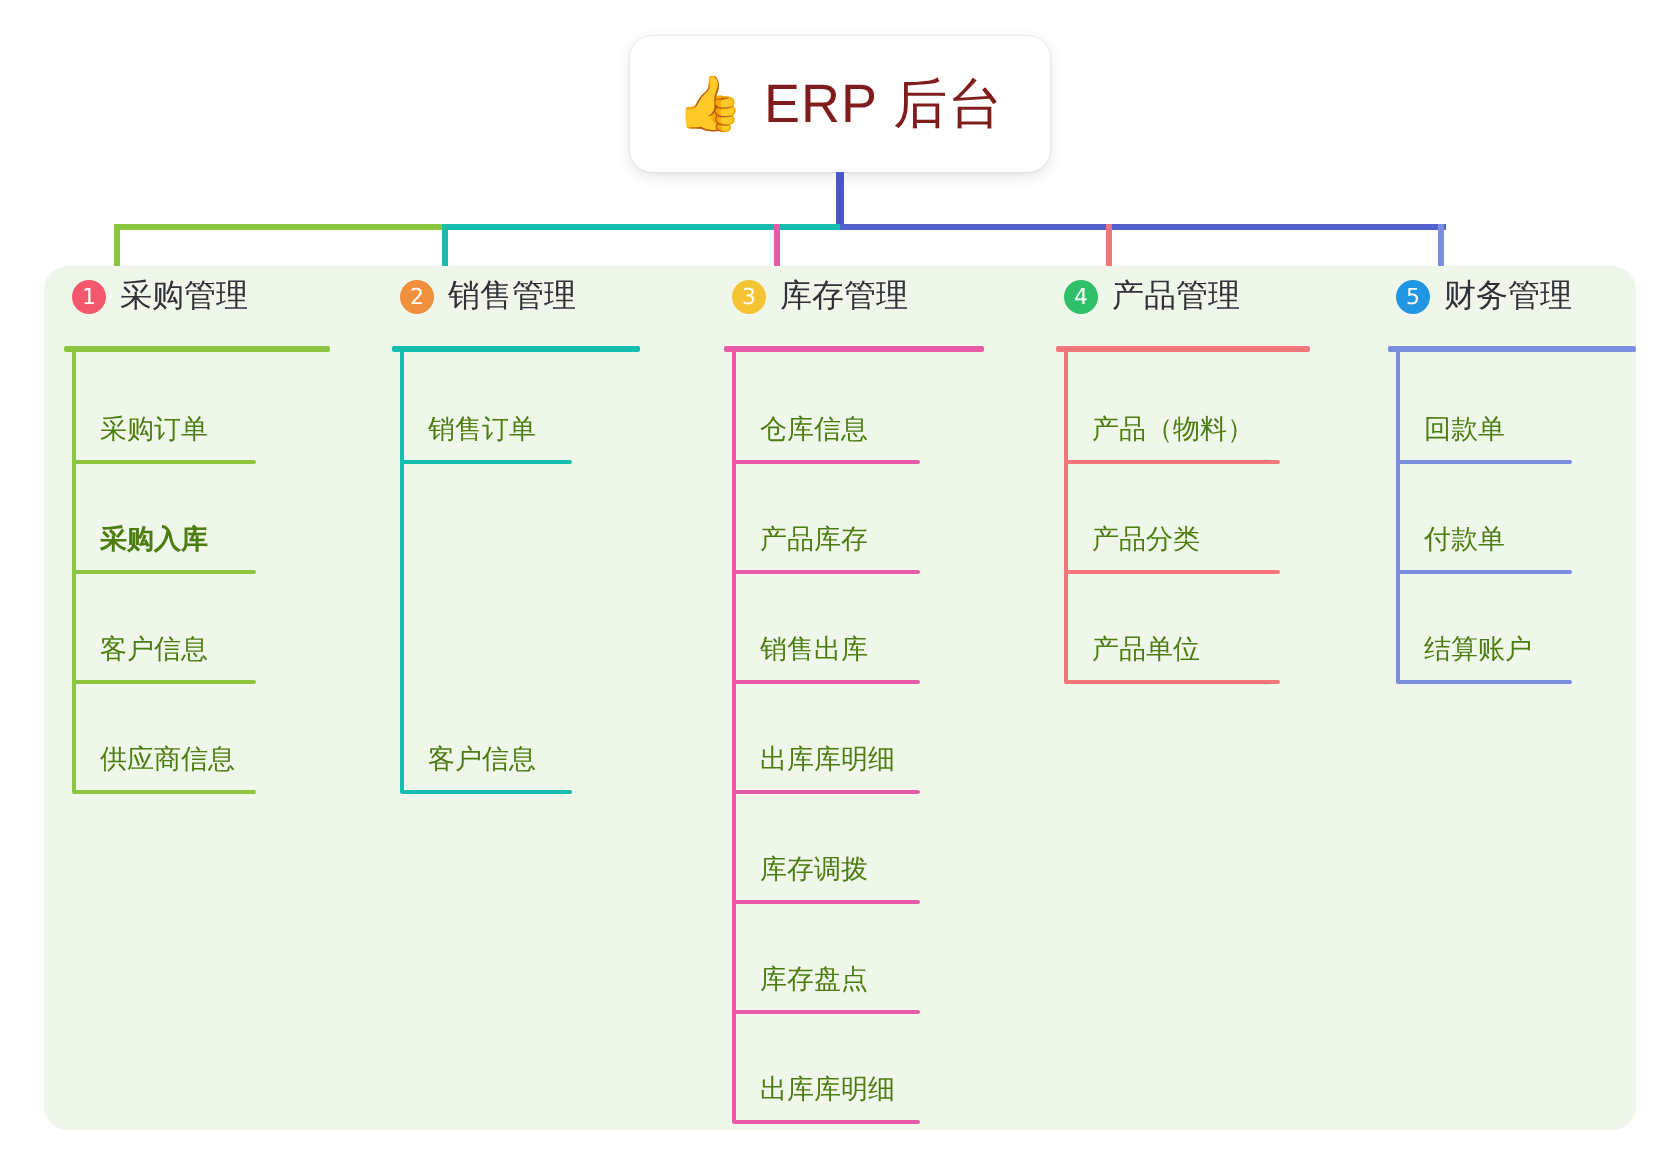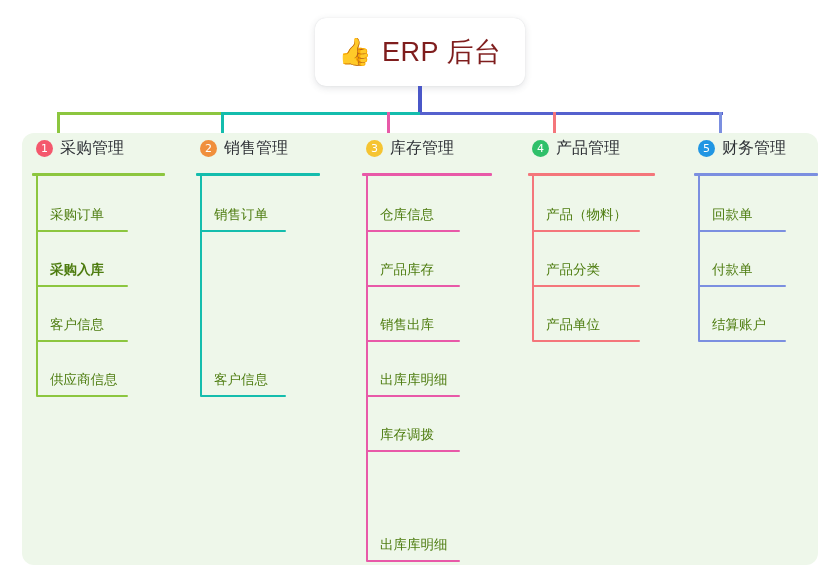--- a/index.html
+++ b/index.html
@@ -135,20 +135,24 @@
             <div class="leaf-rule" style="width: 94px; background: rgb(232, 89, 168);"></div>
           </div>
           <div class="leaf" style="left: 14px; top: 218px; width: 94px;">
             <span class="leaf-label">出库库明细</span>
             <div class="leaf-rule" style="width: 94px; background: rgb(232, 89, 168);"></div>
           </div>
           <div class="leaf" style="left: 14px; top: 273px; width: 94px;">
             <span class="leaf-label">库存调拨</span>
             <div class="leaf-rule" style="width: 94px; background: rgb(232, 89, 168);"></div>
           </div>
+          <div class="leaf" style="left: 14px; top: 328px; width: 94px;">
+            <span class="leaf-label">库存盘点</span>
+            <div class="leaf-rule" style="width: 94px; background: rgb(232, 89, 168);"></div>
+          </div>
           <div class="leaf" style="left: 14px; top: 383px; width: 94px;">
             <span class="leaf-label">出库库明细</span>
             <div class="leaf-rule" style="width: 94px; background: rgb(232, 89, 168);"></div>
           </div>
         </div>
         <div class="col" style="left: 496px; width: 170px;">
           <div class="col-head">
             <span class="badge" style="background: rgb(47, 192, 106);">4</span>
             <span class="col-title">产品管理</span>
           </div>

